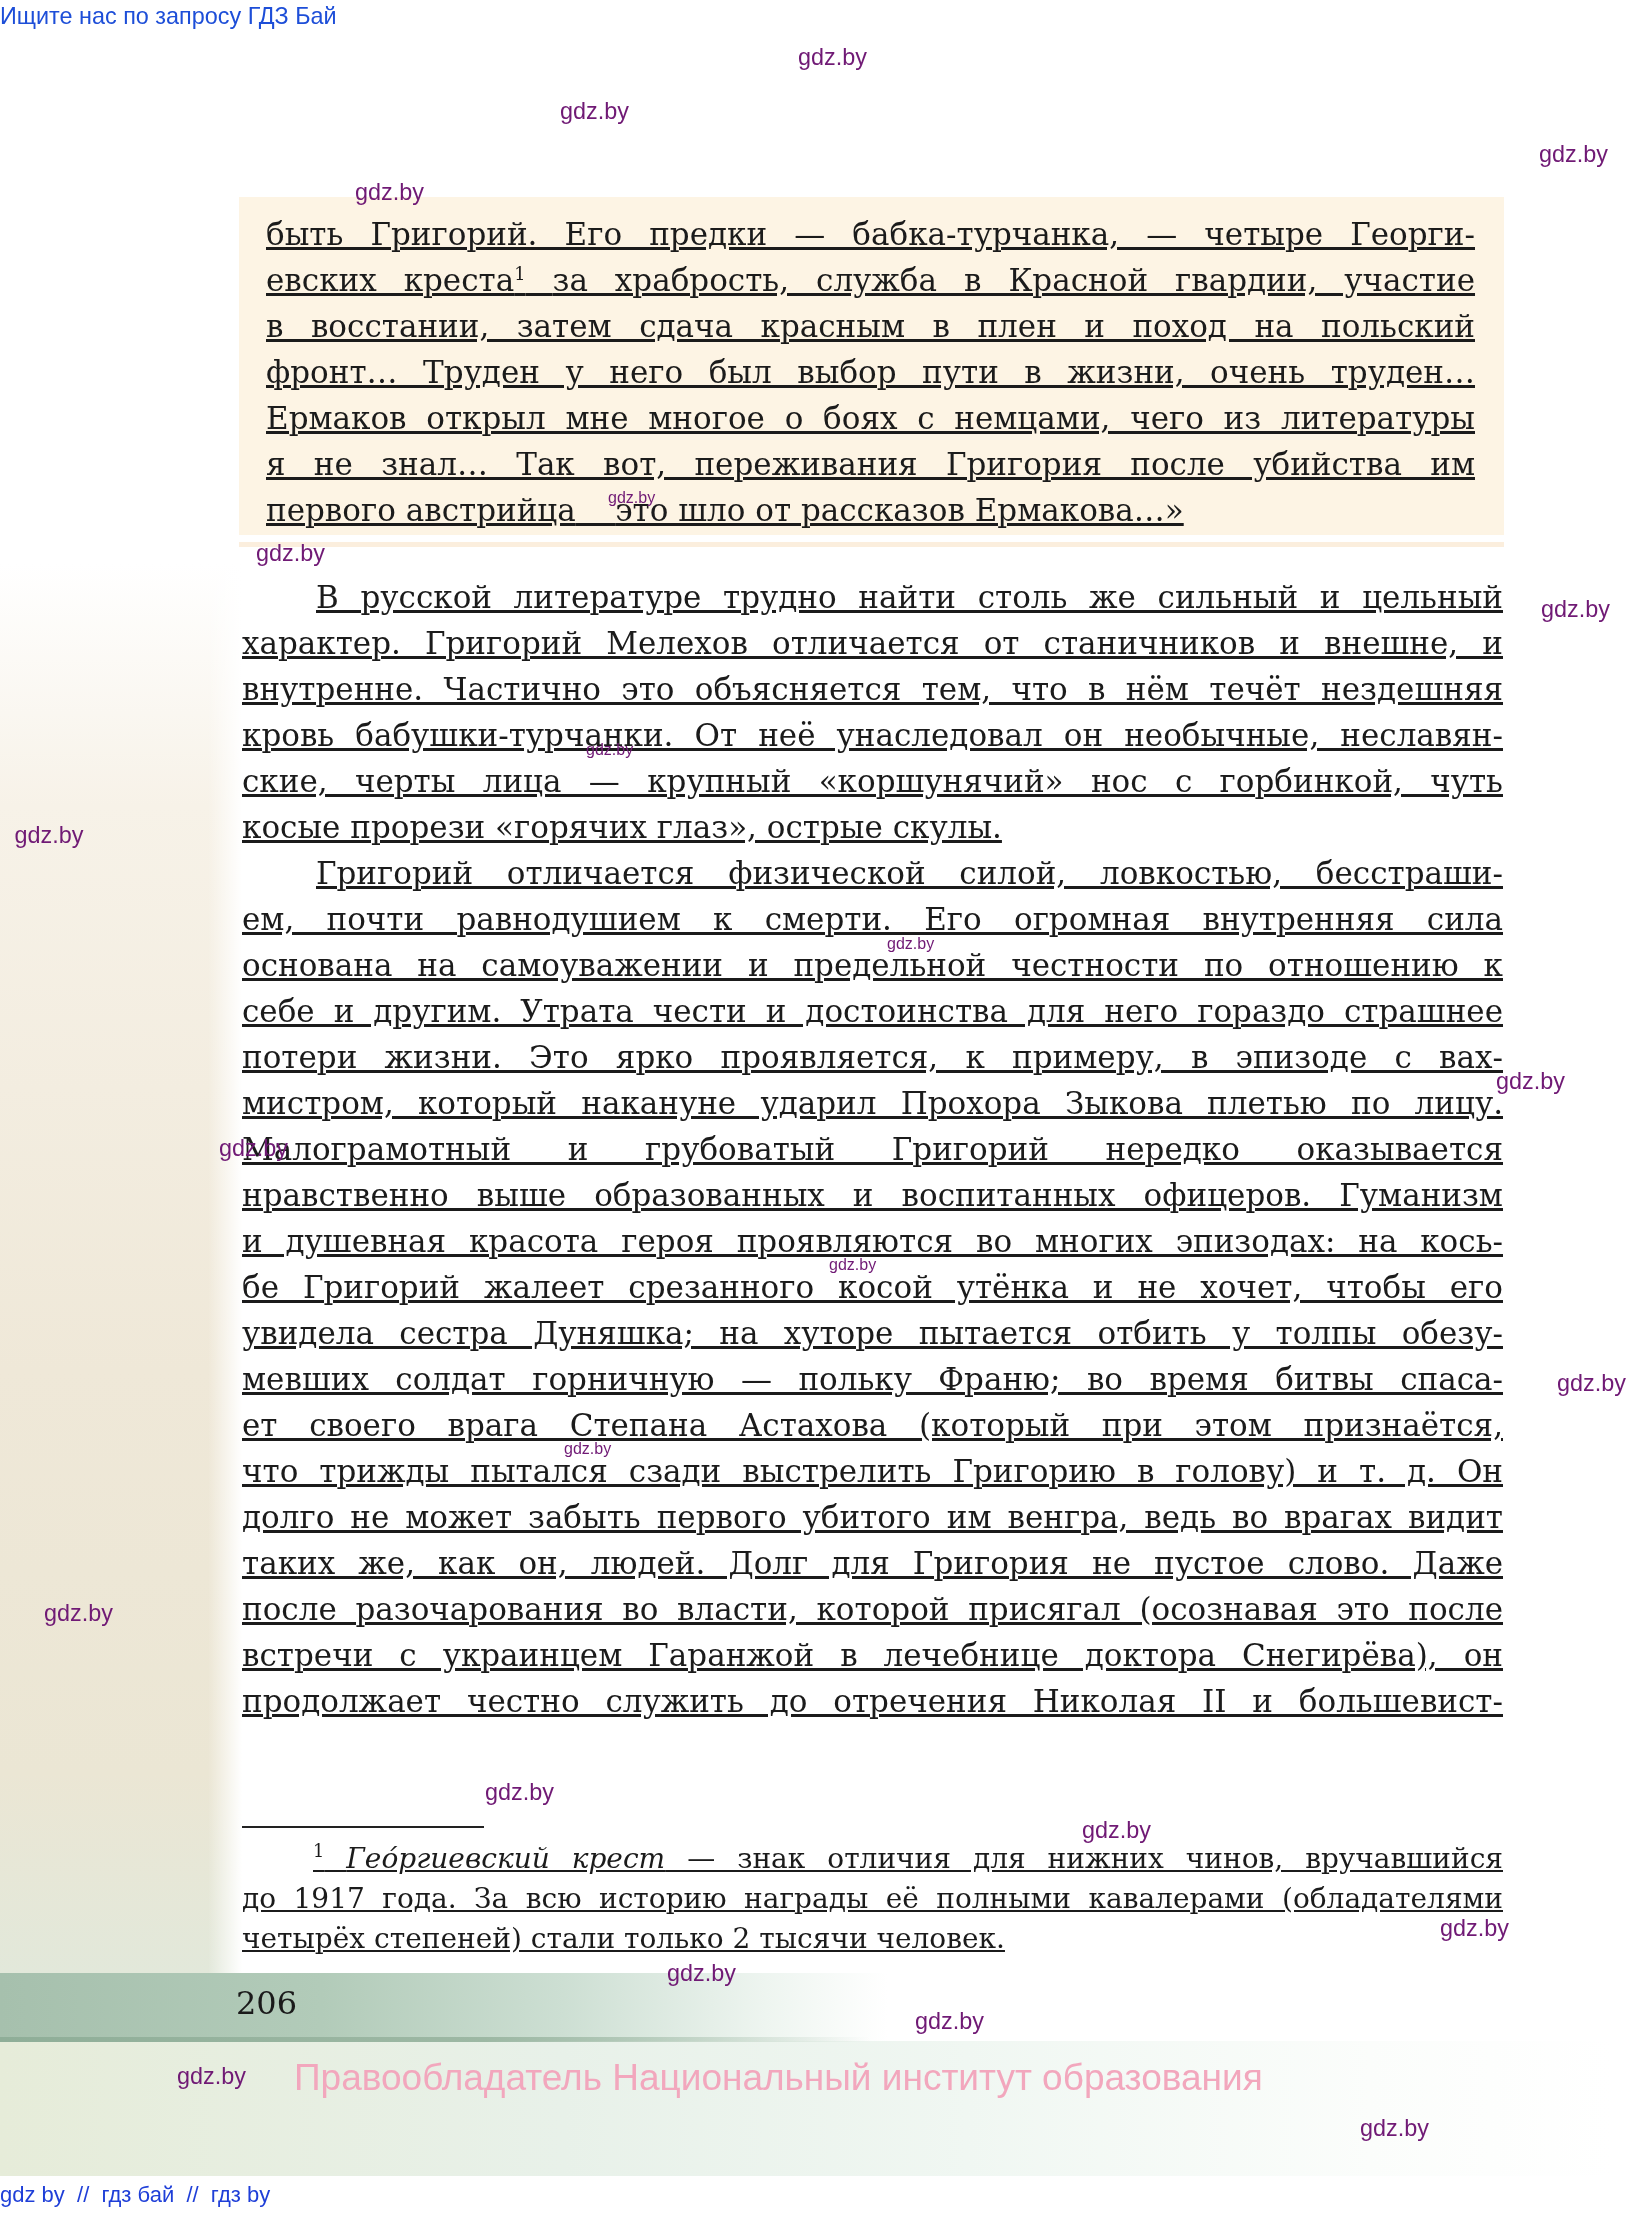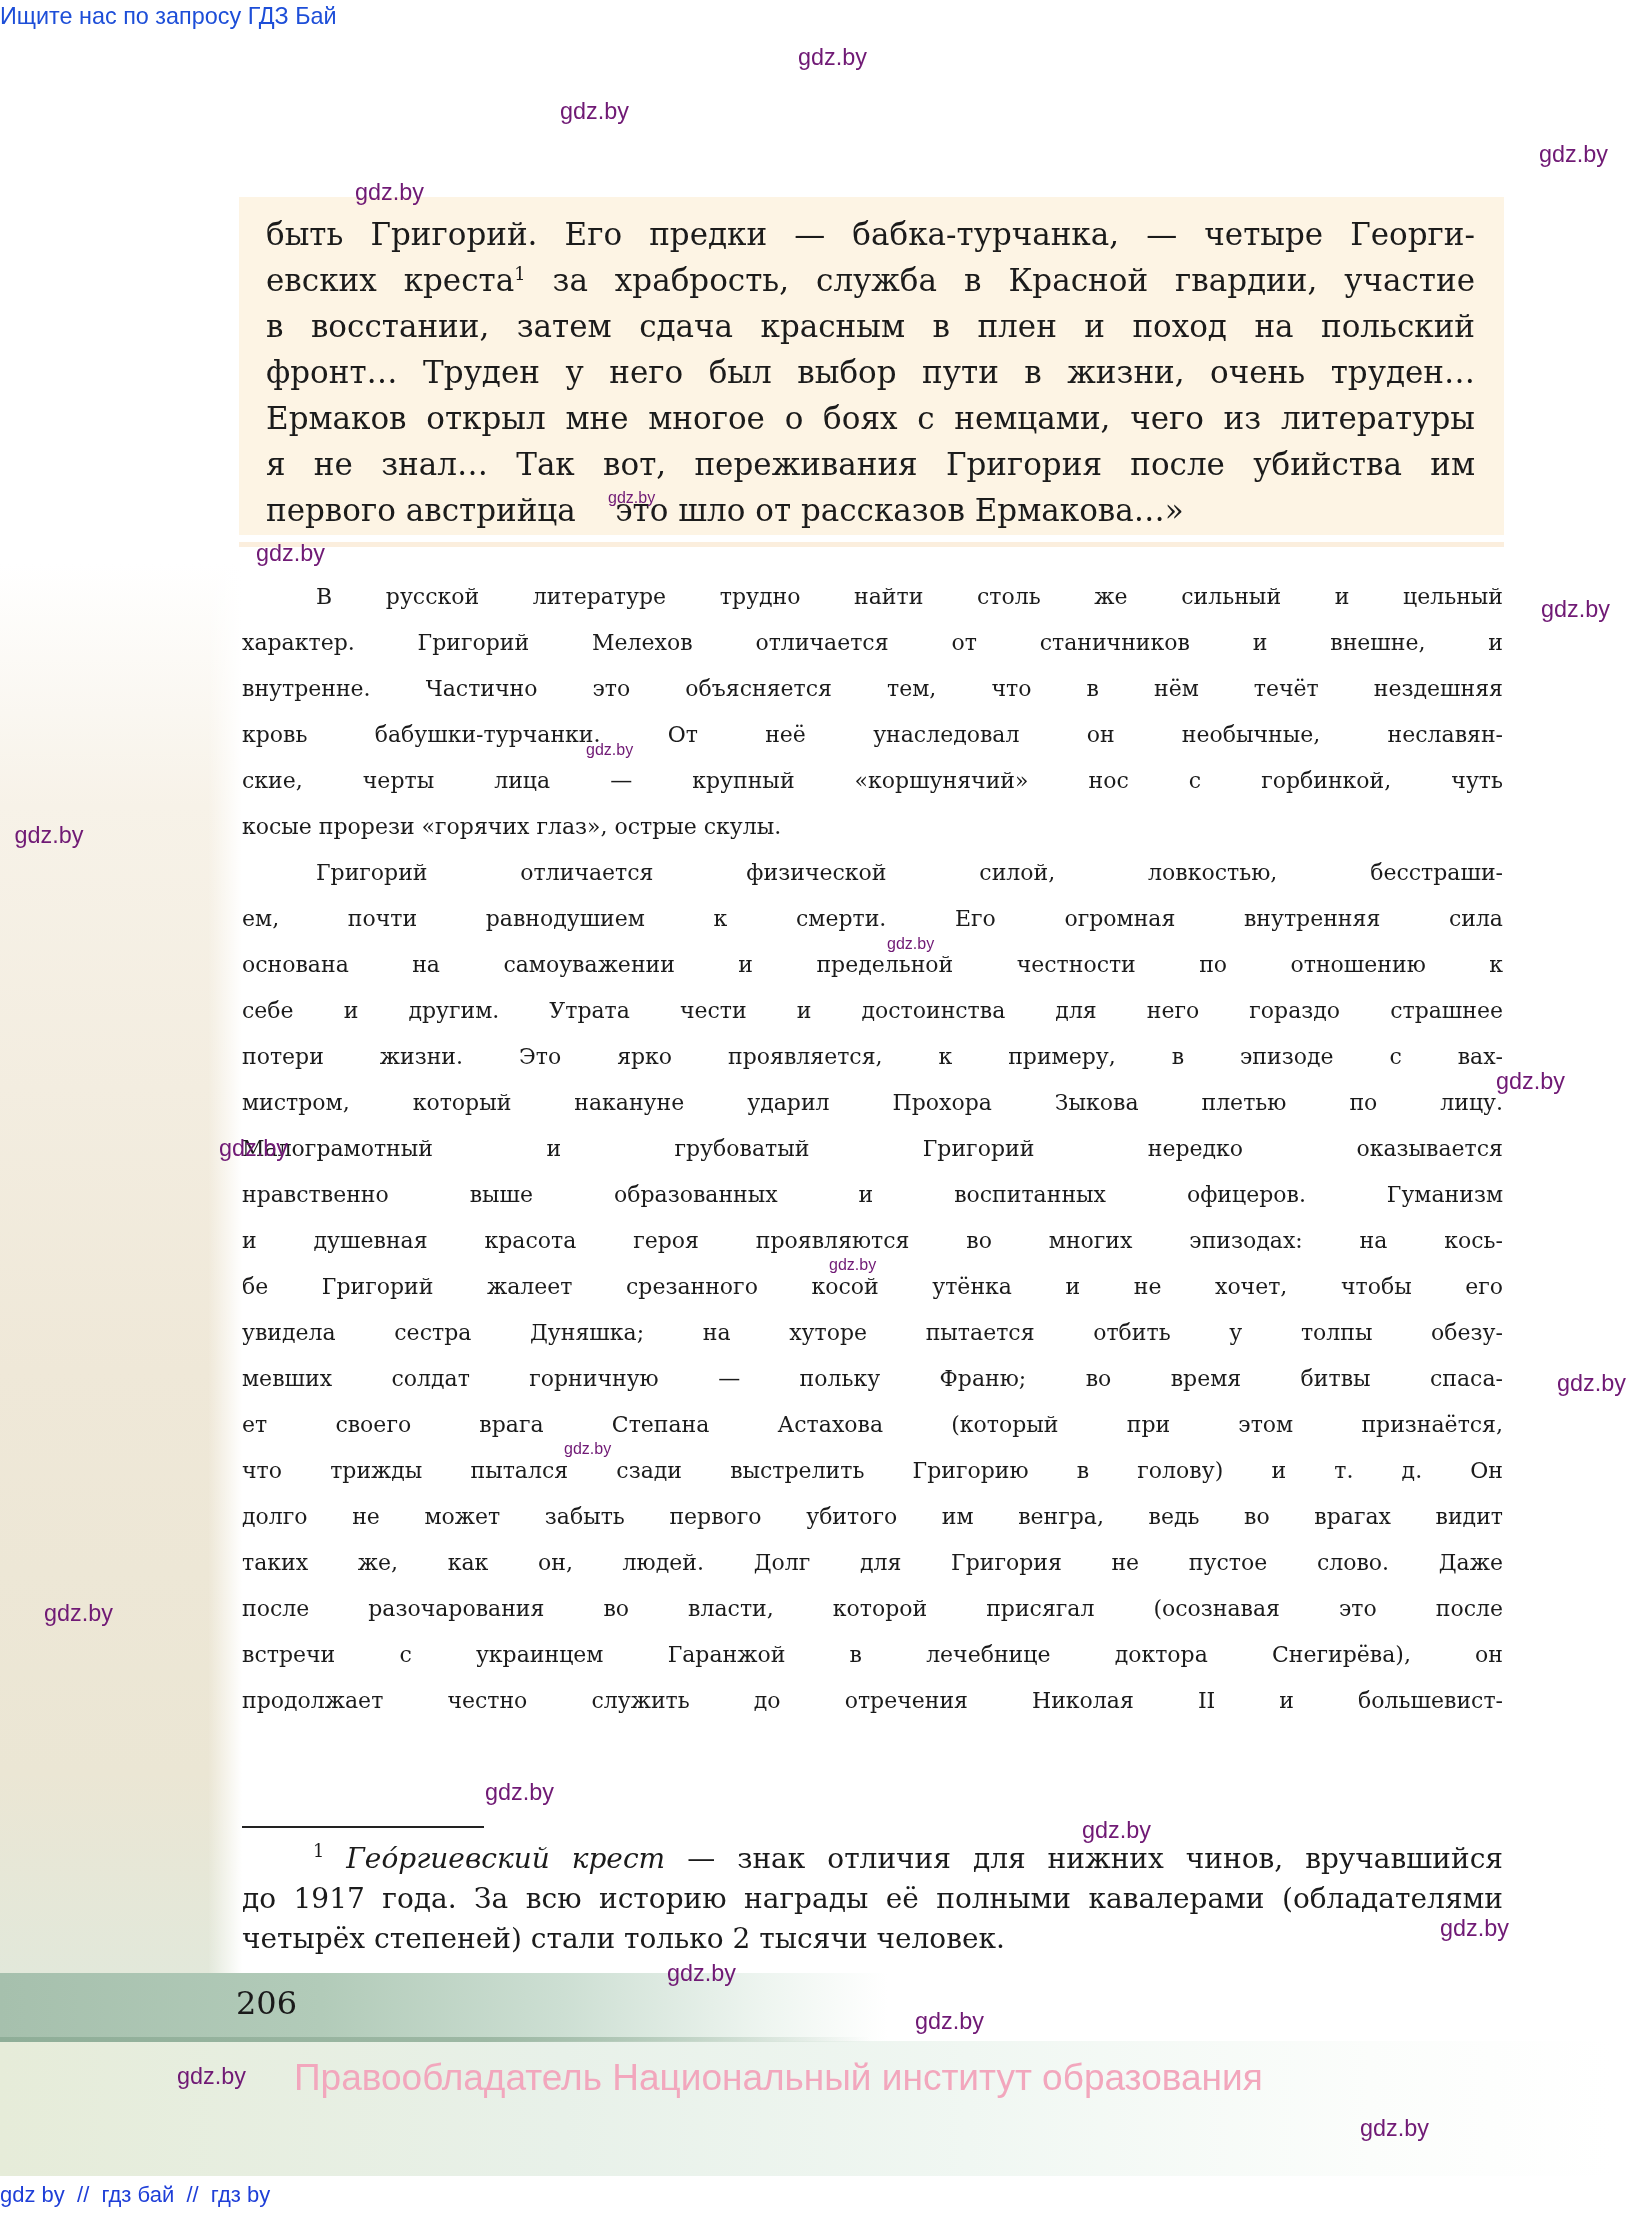--- a/index.html
+++ b/index.html
@@ -44,24 +44,24 @@
   .quote-box {
     position: absolute; left: 239px; top: 197px; width: 1265px; height: 338px;
     background: #fdf4e4;
   }
   .quote-stripe {
     position: absolute; left: 239px; top: 542px; width: 1265px; height: 4.8px;
     background: #fbeedd;
   }
   .text-col {
     position: absolute; left: 242px; width: 1261px;
-    font-family: "DejaVu Serif", serif; color: #1b1b1b;
+    font-family: "DejaVu Serif", serif; color: #1b1b1b; text-decoration: underline;
   }
   .line {
-    height: 46px; line-height: 46px; font-size: 22px;
+    height: 46px; line-height: 46px; font-size: 31px;
     text-align: justify; text-align-last: justify; white-space: nowrap;
     overflow: visible;
   }
   .line.last { text-align-last: left; }
   .line.indent { padding-left: 74px; }
   .quote-col { top: 211px; left: 266px; width: 1209px; }
   .quote-col .line { font-size: 31px; height: 46px; line-height: 46px; }
   .body-col { top: 574px; }
   sup.fn { font-size: 17.7px; vertical-align: 11.3px; line-height: 0; }
   .footnote-rule {

